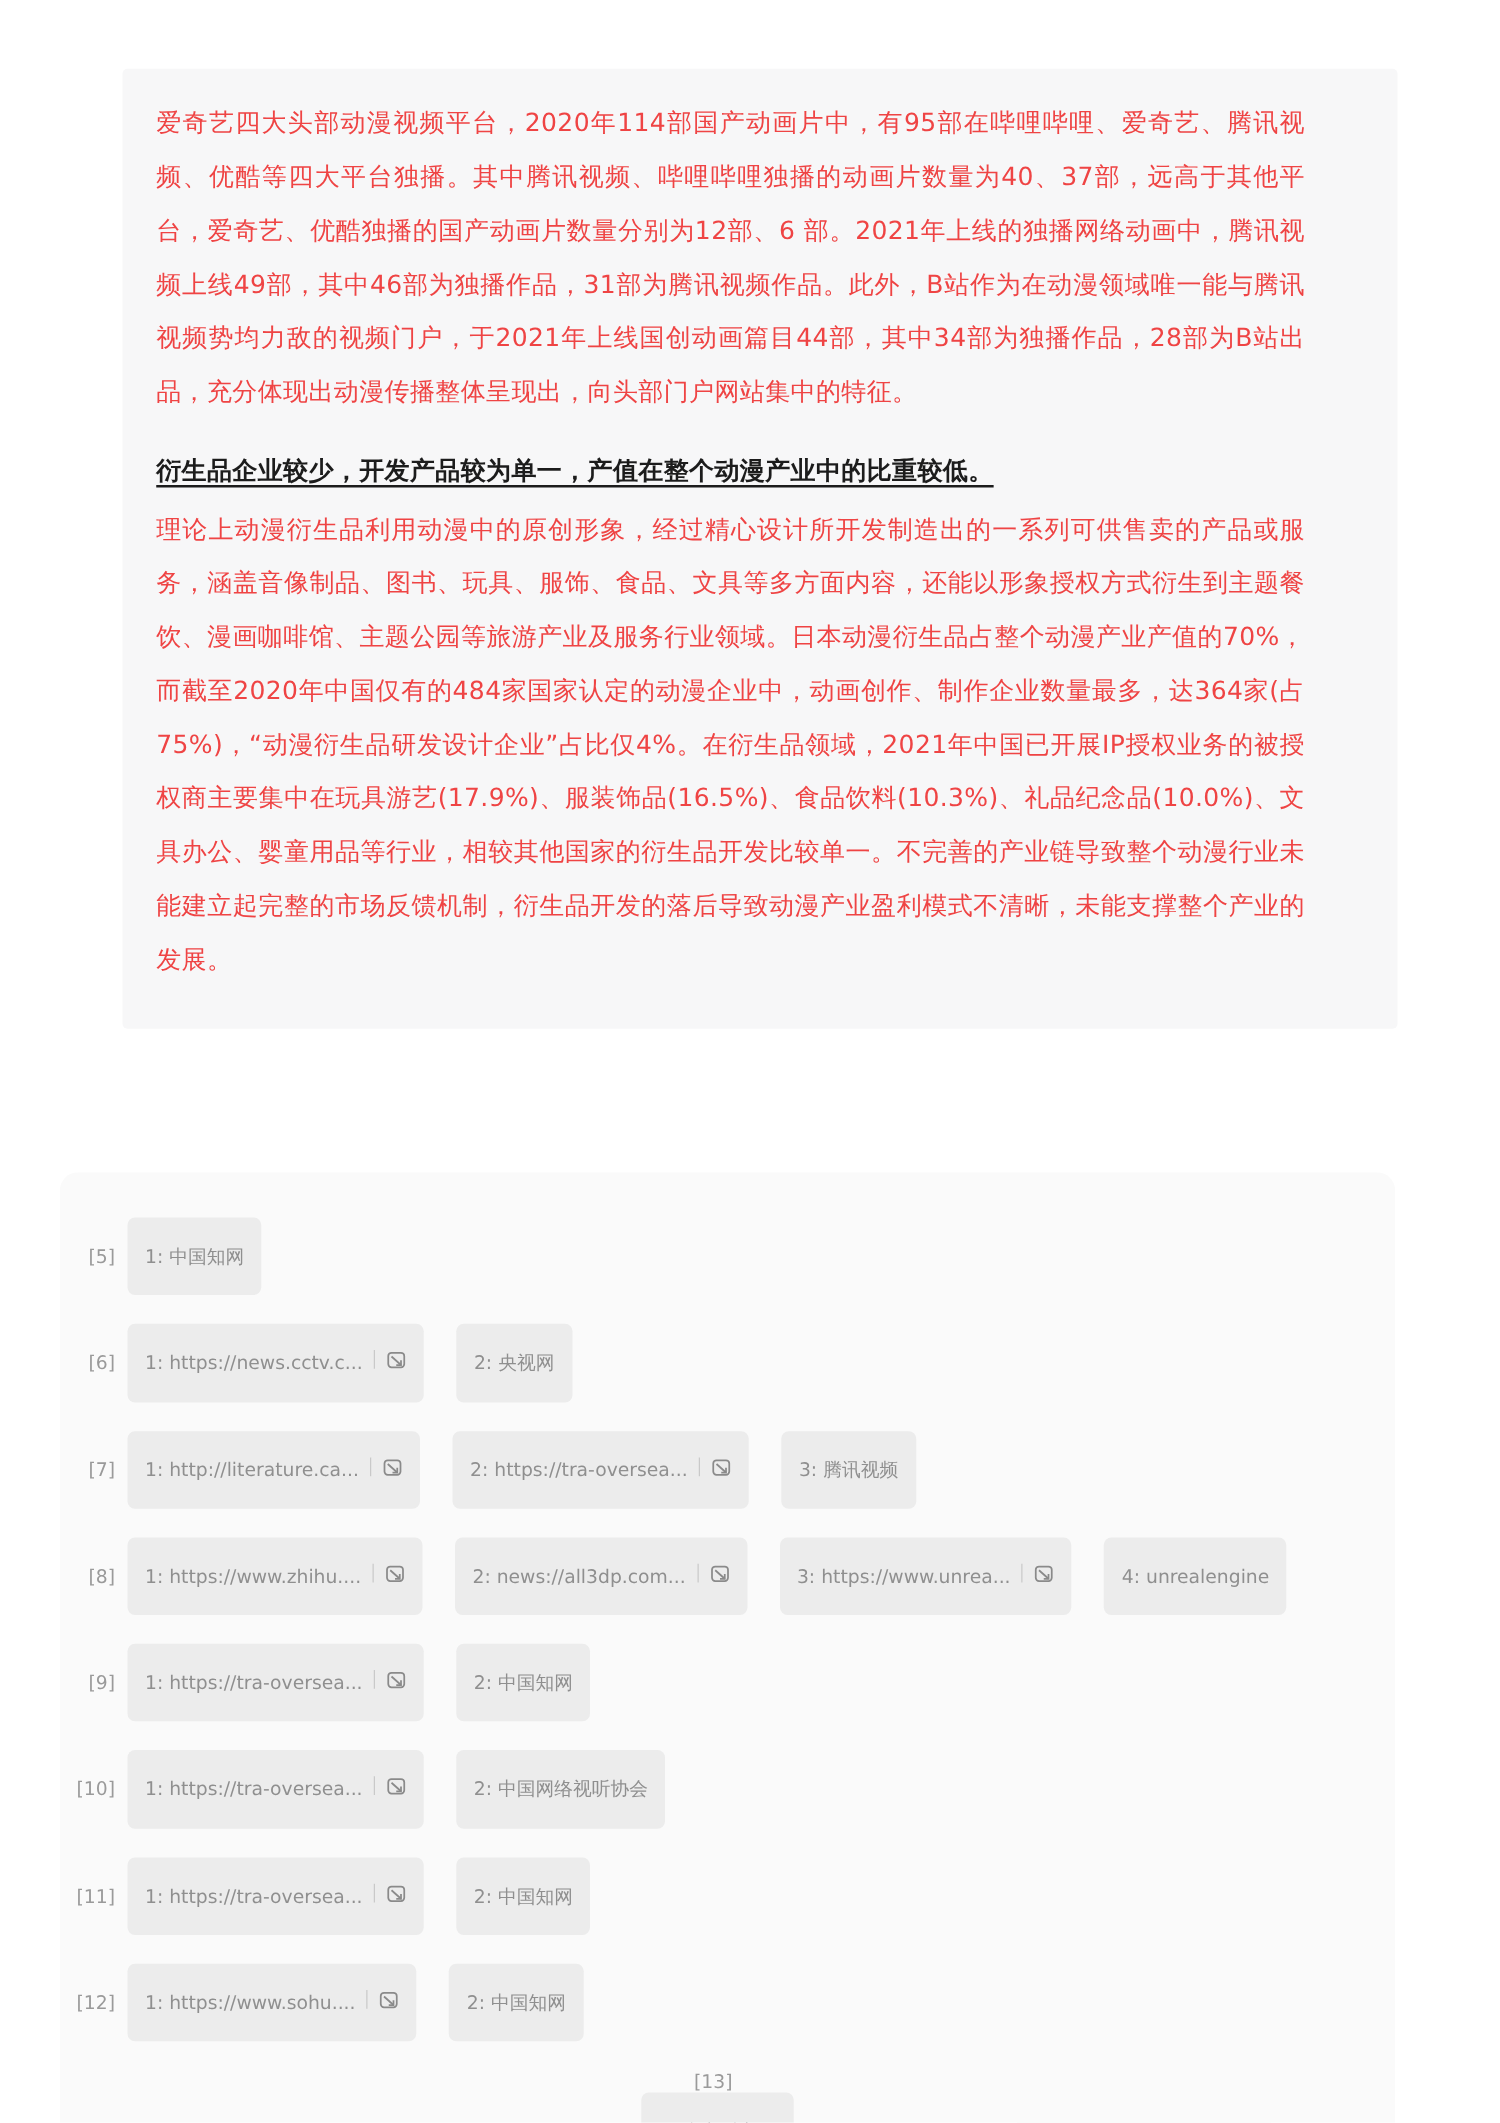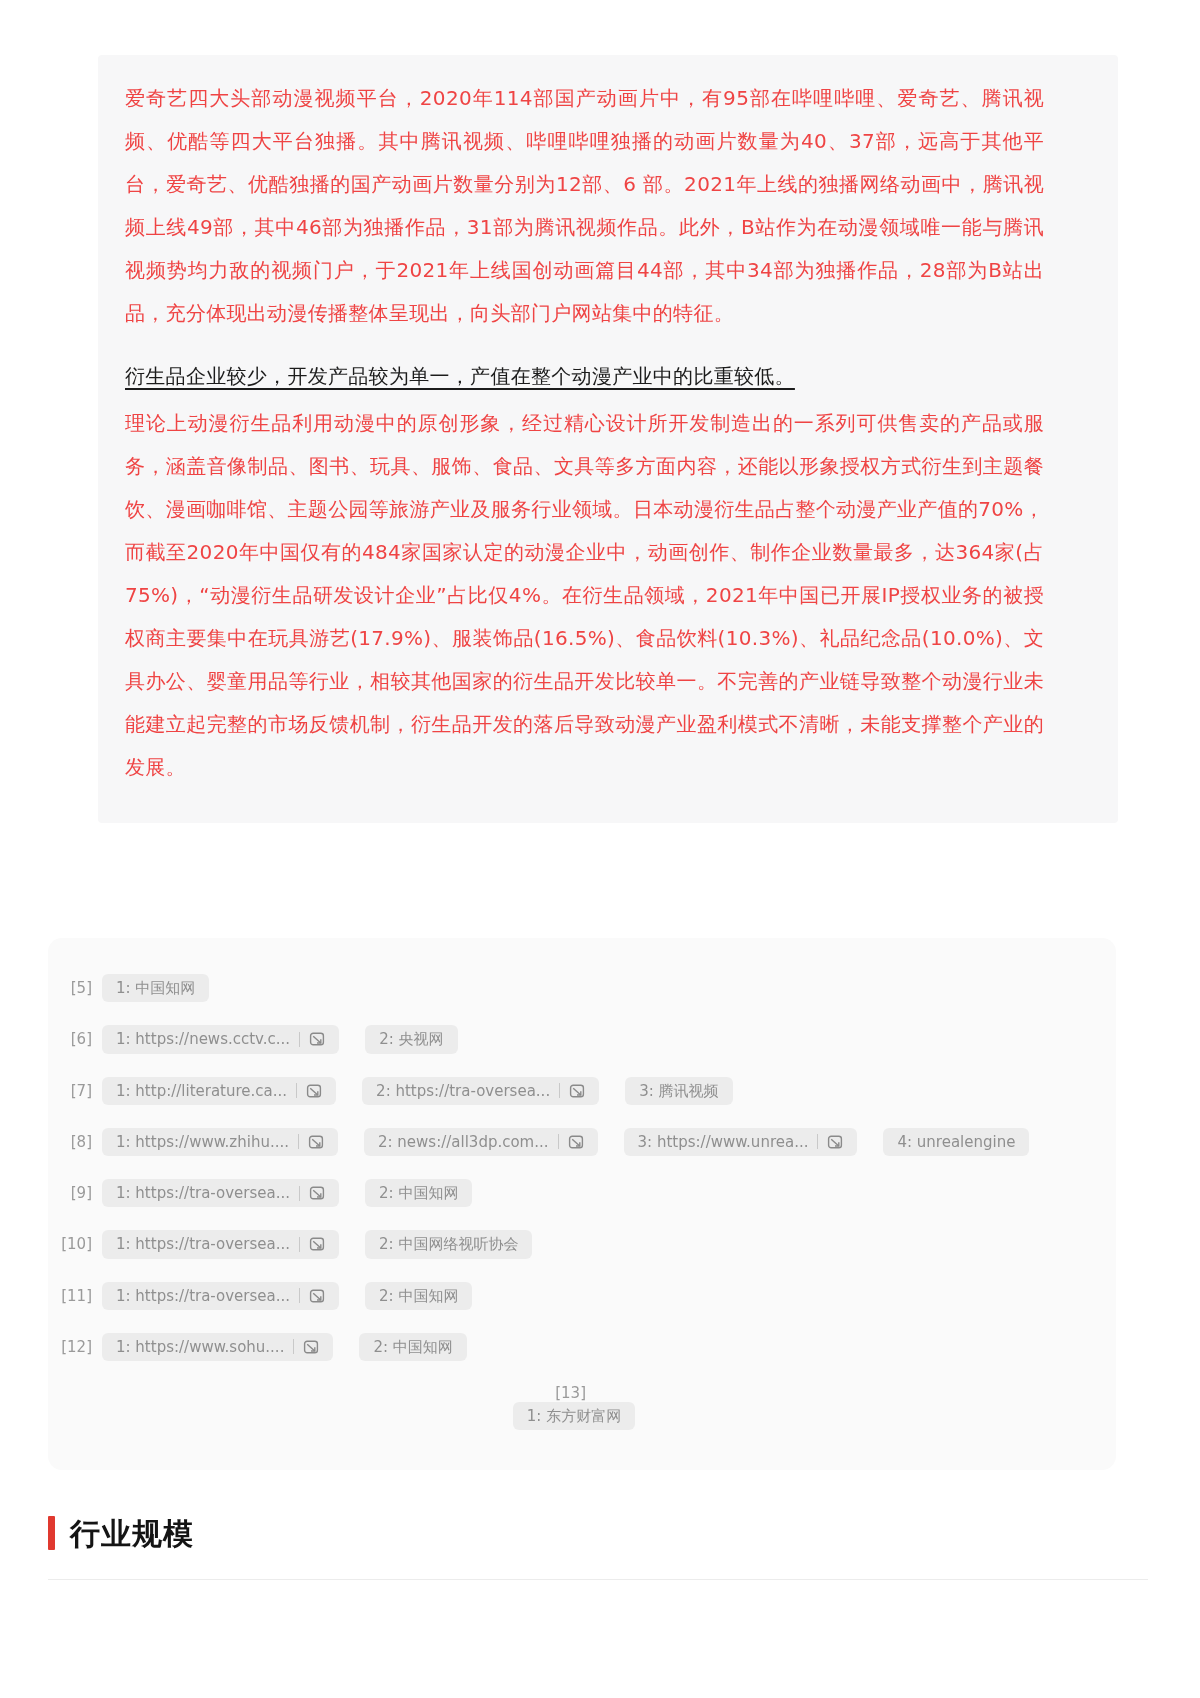--- a/index.html
+++ b/index.html
@@ -14,43 +14,43 @@
     width:1020px;
     background:var(--block-bg,#f7f7f8);
     border-radius:4px;
     padding:22px 74px 34px 27px;
   }
   .article-block p {
     font-size:20px; line-height:2.15; text-align:justify;
     color:#ef4444; letter-spacing:.3px;
   }
   .article-block h3 {
-    font-size:20px; line-height:2.15; font-weight:normal; color:#1c1c1c;
+    font-size:20px; line-height:2.15; font-weight:bold; color:#1c1c1c;
     text-decoration:underline; text-decoration-thickness:2px; text-underline-offset:5px;
     margin:20px 0 4px 0; letter-spacing:.3px;
   }
   .references-panel {
     margin:115px 0 0 48px;
     width:1068px;
     background:var(--panel-bg,#fafafa);
     border-radius:14px;
     padding:36px 26px 40px 10px;
   }
   .ref-row { display:flex; align-items:center; margin-bottom:23px; }
   .ref-row:last-child { margin-bottom:0;flex-direction:column; }
   .ref-label {
     width:34px; min-width:34px; text-align:right;
     font-size:15px; color:#9a9a9a; margin-right:10px;
     font-family:"DejaVu Sans","Liberation Sans",sans-serif;
   }
   .chips { display:flex; align-items:center; gap:26px; flex-wrap:wrap; }
   .chip {
-    display:inline-flex; align-items:center;
+    display:inline-flex; align-items:flex-start;
     background:var(--chip-bg,#ececec);
-    border-radius:6px; padding:4px 14px;
+    border-radius:6px; padding:21px 14px;
     font-size:15px; color:#8f8f8f; line-height:1.35;
     white-space:nowrap; cursor:pointer;
   }
   .chip-sep { width:1px; height:15px; background:#c9c9c9; margin:0 9px 0 9px; }
   .chip-icon { display:inline-flex; align-items:center; color:#8a8a8a; }
   .chip-icon svg { display:block; }
   .section-heading { display:flex; align-items:center; margin:46px 0 0 48px; }
   .red-bar {
     width:7px; height:34px; border-radius:1px;
     background:var(--accent-red,#e0392f); margin-right:15px;

